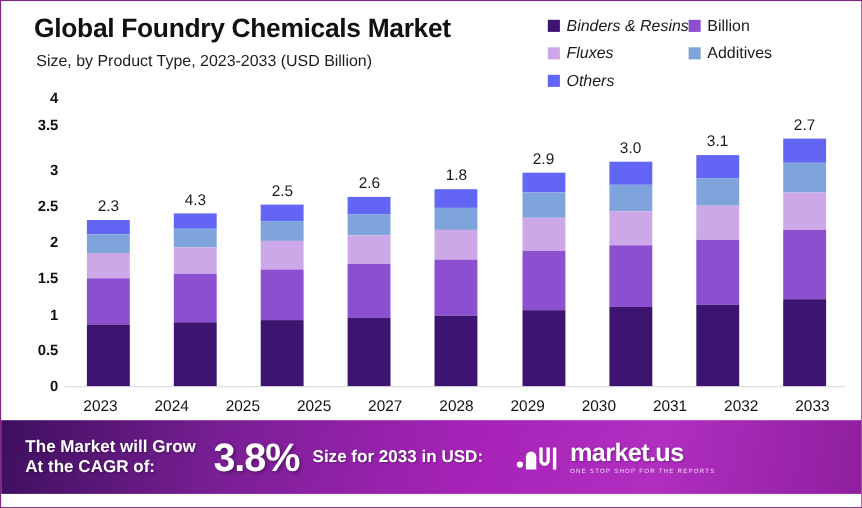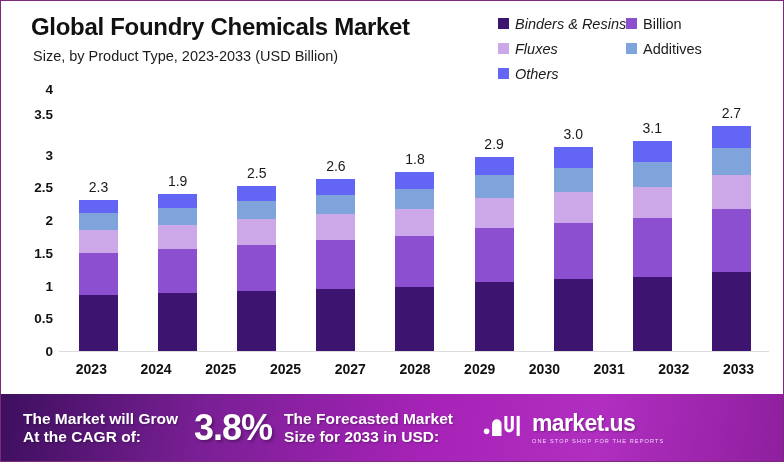--- a/index.html
+++ b/index.html
@@ -29,35 +29,35 @@
   #bars{position:absolute;left:58px;top:88px;width:712px;height:262px;
         display:flex;align-items:flex-end;justify-content:space-around;}
   .bcol{width:56px;display:flex;flex-direction:column;align-items:center;
         justify-content:flex-end;height:100%;position:relative;}
   .bval{font-size:14px;color:#1a1a1a;margin-bottom:5px;}
   .stack{width:39px;display:flex;flex-direction:column;}
   .seg{width:100%;}
 
   .xlabels{position:absolute;left:58px;top:360px;width:712px;
            display:flex;justify-content:space-around;}
-  .xlab{width:56px;text-align:center;font-size:14px;font-weight:bold;color:#111;}
-
-  
-  #banner{position:absolute;left:0;bottom:0;width:784px;height:67px;
+  .xlab{width:56px;text-align:center;font-size:14px;font-weight:normal;color:#111;}
+
+  
+  #banner{position:absolute;left:0;bottom:12px;width:784px;height:67px;
           background:linear-gradient(100deg,#3d0f5e 0%,#7a1f95 26%,#a723b8 55%,#b02ec0 76%,#8e1f9e 100%);
           display:flex;align-items:center;color:#fff;}
   .bn-small{font-size:15.5px;font-weight:bold;line-height:1.12;
             text-shadow:1px 1px 2px rgba(0,0,0,.3);}
   .bn-big{font-size:36px;font-weight:bold;letter-spacing:-1px;
           text-shadow:2px 2px 3px rgba(0,0,0,.3);}
   #bn1{margin-left:22px;}
   #bn2{margin-left:16px;}
   #bn3{margin-left:12px;}
   #bn4{margin-left:14px;}
-  #logo{display:flex;align-items:flex-start;margin-left:30px;}
+  #logo{display:flex;align-items:center;margin-left:30px;}
   #logo-mark{width:40px;height:26px;margin-right:9px;}
   #logo-text{font-size:23px;font-weight:bold;letter-spacing:-0.6px;line-height:1;
              text-shadow:1px 1px 2px rgba(0,0,0,.3);}
   #logo-tag{font-size:5.6px;letter-spacing:1.1px;margin-top:3px;color:#f0d7f5;}
 </style>
 </head>
 <body>
 
 <div id="frame">
 
@@ -111,21 +111,21 @@
           <div class="bval">2.3</div>
           <div class="stack">
             <div class="seg" style="height: 13.1px; background: rgb(99, 102, 245);"></div>
             <div class="seg" style="height: 16.375px; background: rgb(127, 164, 220);"></div>
             <div class="seg" style="height: 22.925px; background: rgb(205, 168, 232);"></div>
             <div class="seg" style="height: 42.575px; background: rgb(139, 79, 208);"></div>
             <div class="seg" style="height: 55.675px; background: rgb(61, 20, 112);"></div>
           </div>
         </div>
         <div class="bcol">
-          <div class="bval">1.9</div>
+          <div class="bval">4.3</div>
           <div class="stack">
             <div class="seg" style="height: 13.755px; background: rgb(99, 102, 245);"></div>
             <div class="seg" style="height: 17.03px; background: rgb(127, 164, 220);"></div>
             <div class="seg" style="height: 24.235px; background: rgb(205, 168, 232);"></div>
             <div class="seg" style="height: 44.54px; background: rgb(139, 79, 208);"></div>
             <div class="seg" style="height: 57.64px; background: rgb(61, 20, 112);"></div>
           </div>
         </div>
         <div class="bcol">
           <div class="bval">2.5</div>
@@ -213,21 +213,20 @@
       </div>
   </div>
 
   <div id="banner">
     <div id="bn1" class="bn-small">
       <div>The Market will Grow</div>
       <div>At the CAGR of:</div>
     </div>
     <div id="bn2" class="bn-big">3.8%</div>
     <div id="bn3" class="bn-small">
-      <div>The Forecasted Market</div>
       <div>Size for 2033 in USD:</div>
     </div>
     <div id="logo">
       <svg id="logo-mark" viewBox="0 0 44 28">
         <circle cx="4" cy="21" r="3.1" fill="#ffffff"></circle>
         <path d="M10 26 L10 13 A5.2 5.2 0 0 1 20.4 13 L20.4 26 Z" fill="#ffffff"></path>
         <path d="M23.5 4 L23.5 17 A5.2 5.2 0 0 0 33.9 17 L33.9 4 L30.6 4 L30.6 17 A1.9 1.9 0 0 1 26.8 17 L26.8 4 Z" fill="#ffffff"></path>
         <rect x="37" y="4" width="3.4" height="22" fill="#ffffff"></rect>
       </svg>
       <div>

